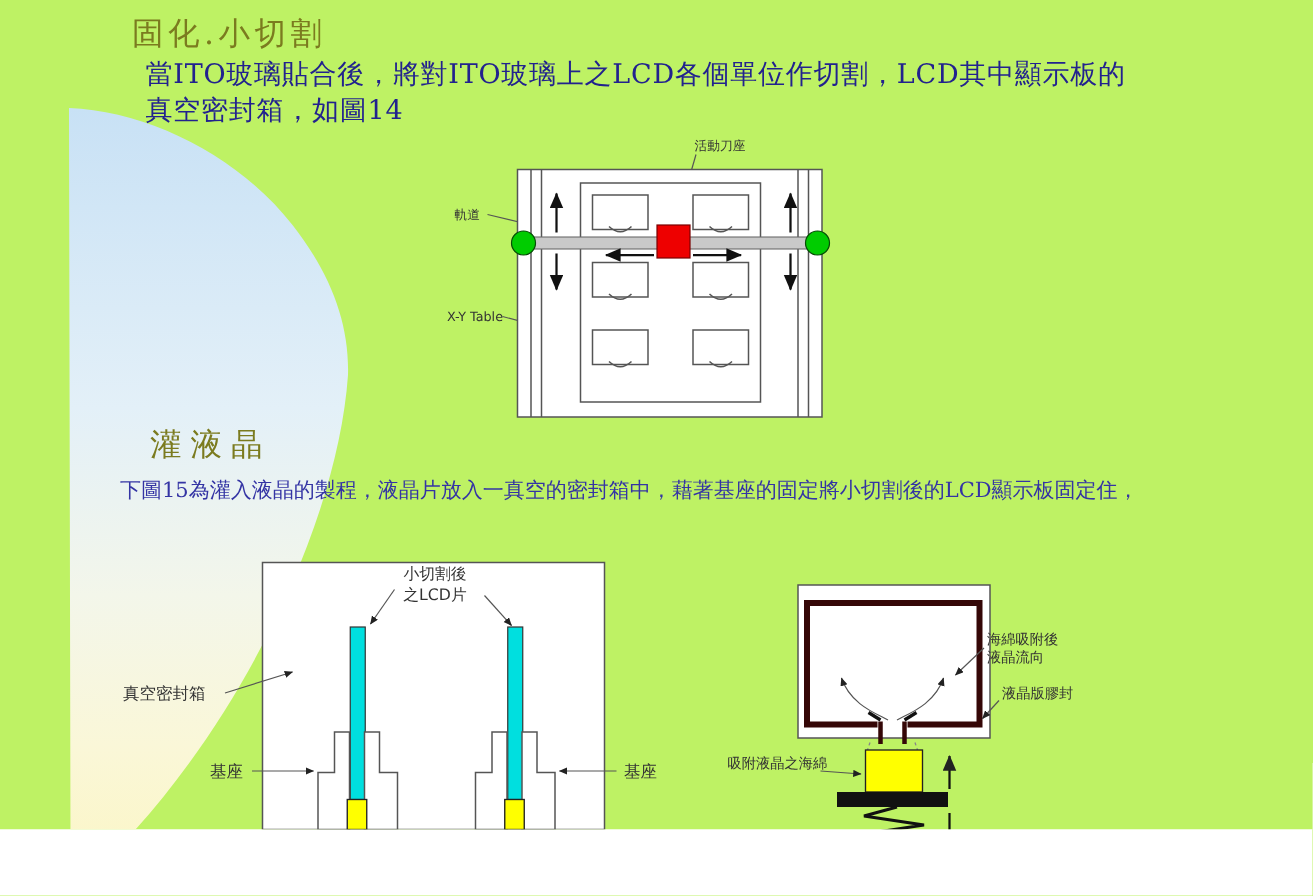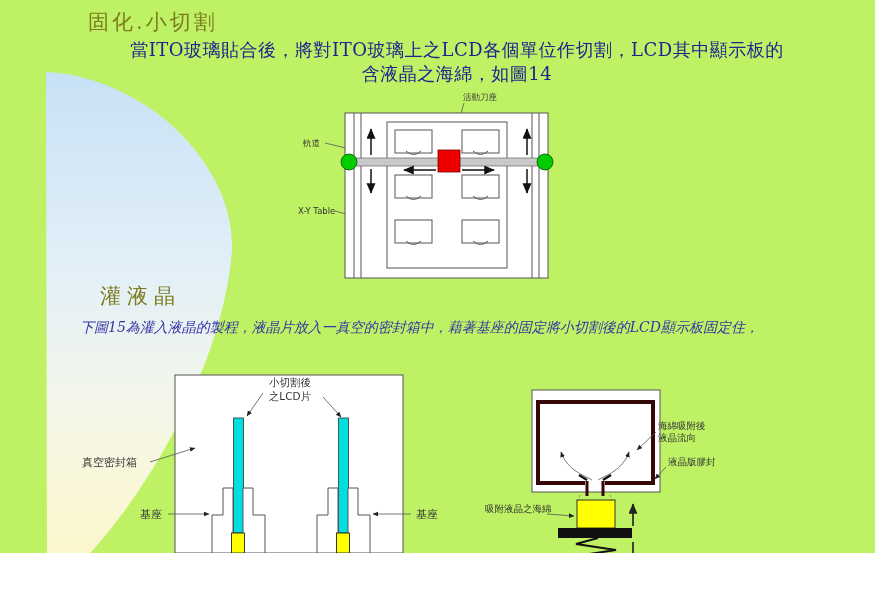--- a/index.html
+++ b/index.html
@@ -1,22 +1,22 @@
 <!DOCTYPE html>
 <html style="--title: #7b7b1f; --body1: #22228e; --body2: #3434a4; --cutter: #ee0000; --roller: #00cc00; --rail_bar: #c9c9c9; --lcd: #00dfdf; --sponge: #ffff00; --seal: #350707;"><head>
 <meta charset="utf-8">
 <style>
   html,body{margin:0;padding:0;background:#fff;}
   .slide{position:relative;width:875px;height:553px;background:#bef264;overflow:hidden;
          font-family:"DejaVu Sans",sans-serif;padding-left:48px;}
   .abs{position:absolute;}
   .sec-title{font-family:"DejaVu Serif",serif;color:var(--title);font-size:21px;letter-spacing:3px;}
   .para{font-family:"DejaVu Serif",serif;}
-  .p1{color:var(--body1);font-size:18px;line-height:24px;letter-spacing:0.5px;text-align:center;}
-  .p2{color:var(--body2);font-size:14px;line-height:19px;font-style:italic;}
+  .p1{color:var(--body1);font-size:18px;line-height:24px;letter-spacing:0.5px;}
+  .p2{color:var(--body2);font-size:14px;line-height:19px;}
   .fig text{fill:#333;font-family:"DejaVu Sans",sans-serif;}
   .fig .thin{stroke:#555;stroke-width:1;fill:none;}
   .fig .wfill{fill:#fff;stroke:#555;stroke-width:1;}
   .fig .leader{stroke:#555;stroke-width:0.8;fill:none;}
   .fig .motion{stroke:#111;stroke-width:1.5;fill:none;}
   .cutter-sq{fill:var(--cutter);stroke:#7a0000;stroke-width:0.8;}
   .roller-c{fill:var(--roller);stroke:#064e06;stroke-width:0.8;}
   .railbar{fill:var(--rail_bar);stroke:#666;stroke-width:0.7;}
   .lcdbar{fill:var(--lcd);stroke:#333;stroke-width:0.8;}
   .sponge-r{fill:var(--sponge);stroke:#222;stroke-width:0.9;}
@@ -41,21 +41,21 @@
       </linearGradient>
     </defs>
     <path d="M6,12 C60,14 120,45 155,90 C180,122 193,155 192,190 C185,290 120,420 42,502 C30,515 14,514 7,504 Z" fill="url(#swg)"></path>
   </svg>
 
   <div class="abs corner-strip" style="right:0;top:0;"></div>
 
   <div class="abs sec-title" style="left:88px;top:8px;">固化.小切割</div>
   <div class="abs para p1" style="left:97px;top:38px;width:720px;">
     <div>當ITO玻璃貼合後，將對ITO玻璃上之LCD各個單位作切割，LCD其中顯示板的</div>
-    <div>含液晶之海綿，如圖14</div>
+    <div>真空密封箱，如圖14</div>
   </div>
 
   <svg class="abs fig" style="left:280px;top:85px;" width="300" height="205" viewBox="0 0 300 205">
     <defs>
       <marker id="m14" markerWidth="8" markerHeight="7" refX="6.5" refY="3" orient="auto">
         <path d="M0,0 L7,3 L0,6 Z" fill="#111"></path>
       </marker>
     </defs>
     <text x="183" y="15" font-size="8.5">活動刀座</text>
     <line class="leader" x1="184" y1="18" x2="171" y2="63"></line>

